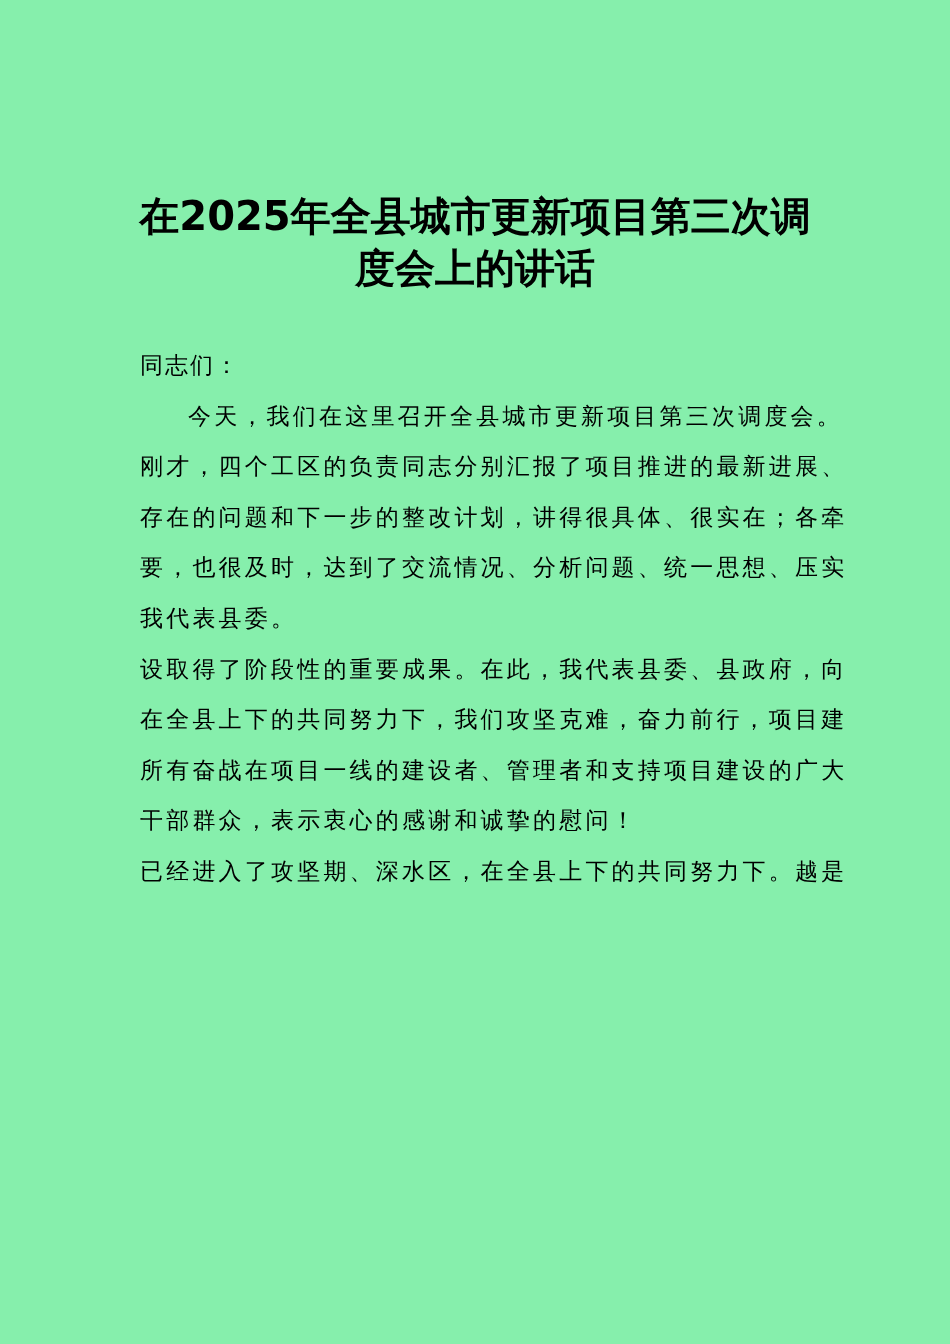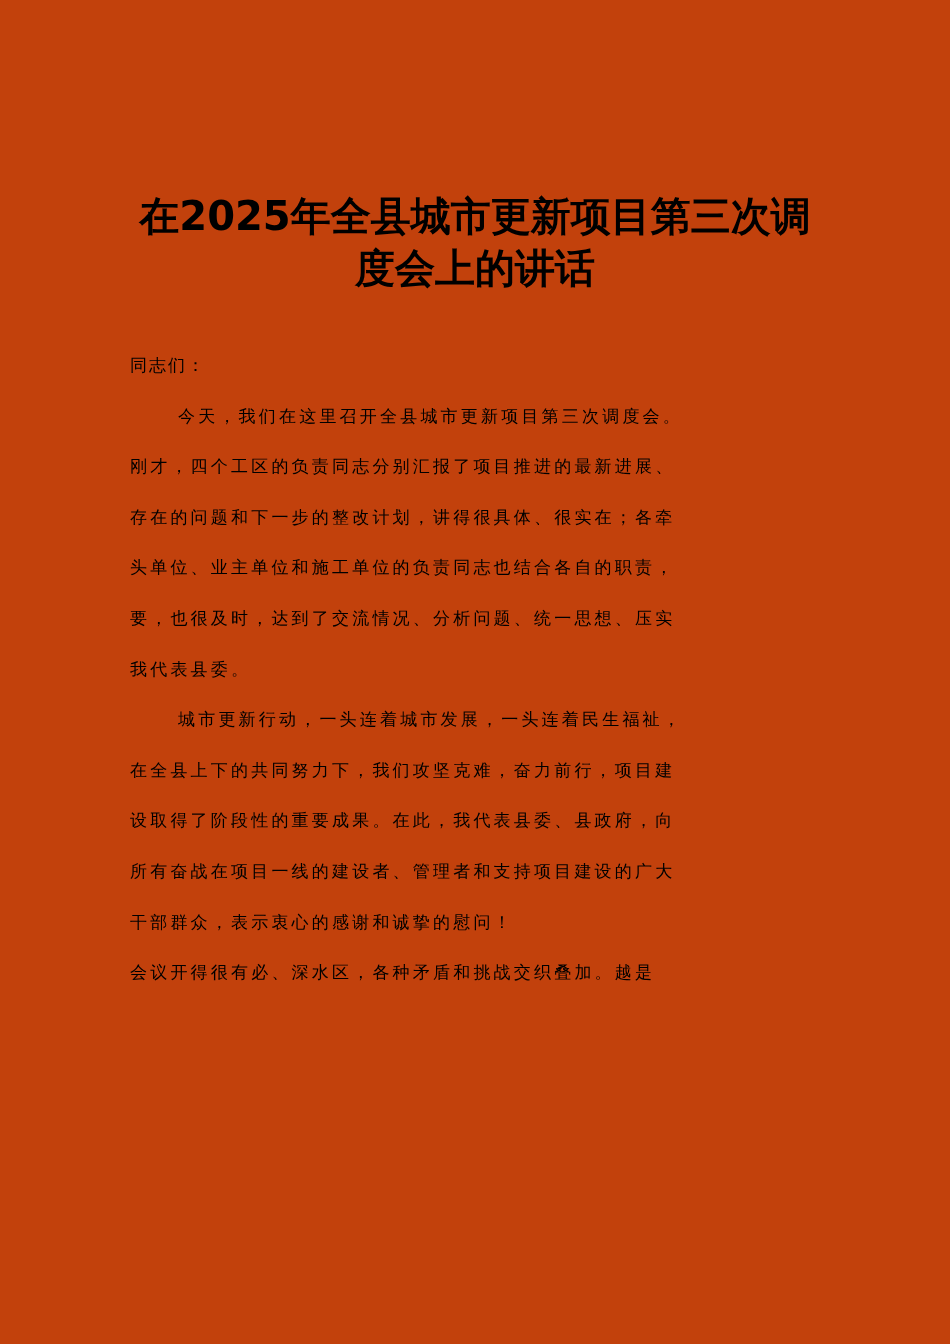--- a/index.html
+++ b/index.html
@@ -14,45 +14,45 @@
       position: relative;
       font-family: "DejaVu Serif", "Liberation Serif", serif;
       color: #000000;
     }
     .page {
       position: absolute;
       left: 0;
       top: 0;
       width: 950px;
       height: 1344px;
-      background: #c2410c;
+      background: #86efac;
       text-decoration: underline;
     }
     .title {
       position: absolute;
       left: 120px;
       top: 190px;
       width: 710px;
       text-align: center;
       font-family: "DejaVu Sans", "Liberation Sans", sans-serif;
       font-weight: bold;
       font-size: 40px;
       line-height: 52px;
       letter-spacing: 0px;
     }
     .title .line {
       display: block;
       white-space: nowrap;
     }
     .body {
       position: absolute;
-      left: 130px;
+      left: 140px;
       top: 340px;
       width: 700px;
-      font-size: 17px;
+      font-size: 23px;
       line-height: 50.6px;
     }
     .body .line {
       display: block;
       white-space: nowrap;
       letter-spacing: 3.2px;
       height: 50.6px;
     }
     .body .line.indent {
       padding-left: 48px;
@@ -71,31 +71,29 @@
     <span class="line">度会上的讲话</span>
   </div>
 
   <div class="body">
     <span class="line salutation">同志们：</span>
 
     <div>
       <span class="line indent">今天，我们在这里召开全县城市更新项目第三次调度会。</span>
       <span class="line">刚才，四个工区的负责同志分别汇报了项目推进的最新进展、</span>
       <span class="line">存在的问题和下一步的整改计划，讲得很具体、很实在；各牵</span>
-      <span class="line">头单位、业主单位和施工单位的负责同志也结合各自的职责，</span>
       <span class="line">要，也很及时，达到了交流情况、分析问题、统一思想、压实</span>
       <span class="line">我代表县委。</span>
     </div>
 
     <div>
-      <span class="line indent">城市更新行动，一头连着城市发展，一头连着民生福祉，</span>
+      <span class="line">设取得了阶段性的重要成果。在此，我代表县委、县政府，向</span>
       <span class="line">在全县上下的共同努力下，我们攻坚克难，奋力前行，项目建</span>
-      <span class="line">设取得了阶段性的重要成果。在此，我代表县委、县政府，向</span>
       <span class="line">所有奋战在项目一线的建设者、管理者和支持项目建设的广大</span>
       <span class="line">干部群众，表示衷心的感谢和诚挚的慰问！</span>
     </div>
 
     <div>
-      <span class="line">会议开得很有必、深水区，各种矛盾和挑战交织叠加。越是</span>
+      <span class="line">已经进入了攻坚期、深水区，在全县上下的共同努力下。越是</span>
     </div>
   </div>
 
 </div>
 
 </body></html>

